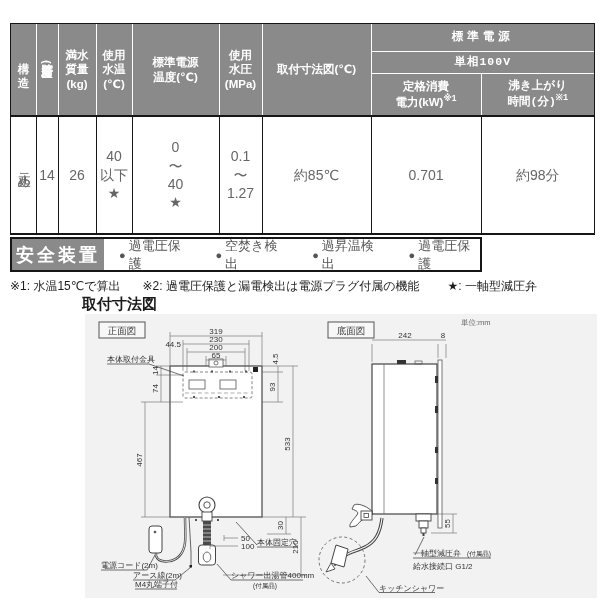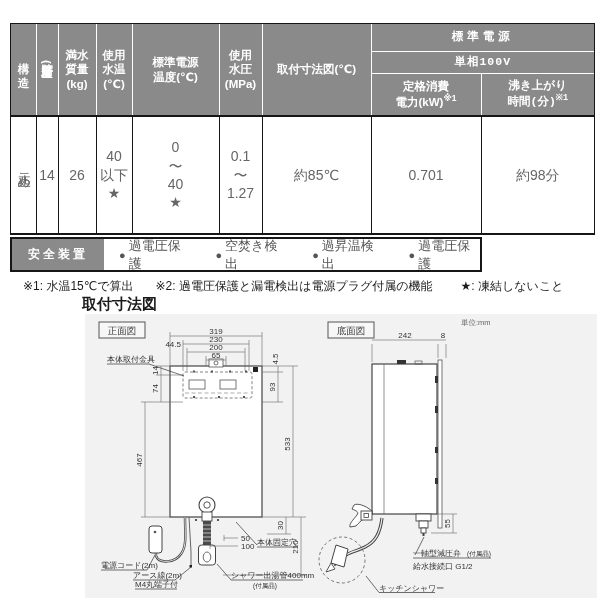--- a/index.html
+++ b/index.html
@@ -20,28 +20,28 @@
   .pre{white-space:pre-line;}
   .vtext{writing-mode:vertical-rl;text-orientation:mixed;display:inline-block;letter-spacing:2px;}
   .vspread{letter-spacing:14px;}
   .grp{font-size:13px;letter-spacing:4px;}
   .sub{font-size:12px;letter-spacing:1px;}
   sup.note{font-size:8.5px;vertical-align:super;}
   .big{font-size:15px;}
   
   .safety{position:absolute;left:10px;top:237px;width:472px;height:35px;border:2px solid #161616;
       display:flex;align-items:stretch;background:#fff;box-sizing:border-box;}
-  .safety .lbl{background:#8a8a8a;color:#fff;font-weight:bold;font-size:12px;letter-spacing:3px;
+  .safety .lbl{background:#8a8a8a;color:#fff;font-weight:bold;font-size:18px;letter-spacing:3px;
       width:92px;display:flex;align-items:center;justify-content:center;flex:0 0 auto;}
   .safety .items{display:flex;align-items:center;gap:25px;padding-left:15px;color:#555;font-size:13px;}
   .safety .items .it{display:flex;align-items:center;gap:3px;}
   .safety .items .bu{font-size:11px;color:#555;}
   
   .notes{position:absolute;left:10px;top:278px;font-size:12px;color:#1b1b1b;white-space:nowrap;}
-  .notes .n1{margin-right:22px;margin-left:13px;} .notes .n2{margin-right:28px;}
+  .notes .n1{margin-right:22px;} .notes .n2{margin-right:28px;}
   
   .diagtitle{position:absolute;left:82px;top:295px;font-size:15px;font-weight:bold;color:#1b1b1b;}
   .panel{position:absolute;left:85px;top:314px;width:512px;height:284px;background:#f2f2f2;}
   svg text{fill:#333;font-family:"Liberation Sans","DejaVu Sans",sans-serif;}
   .dim{font-size:8px;} .lab{font-size:8px;} .sm{font-size:6.5px;} .unit{font-size:7.5px;fill:#666;}
   .vlab{font-size:9.5px;}
 </style>
 </head>
 <body>
 
@@ -125,21 +125,21 @@
           <span>過昇温検出</span>
         </span>
       <span class="it">
           <span class="bu">●</span>
           <span>過電圧保護</span>
         </span>
     </div>
   </div>
 
   <div class="notes">
-    <span class="n1">※1: 水温15℃で算出</span><span class="n2">※2: 過電圧保護と漏電検出は電源プラグ付属の機能</span><span>★: 凍結しないこと</span>
+    <span class="n1">※1: 水温15℃で算出</span><span class="n2">※2: 過電圧保護と漏電検出は電源プラグ付属の機能</span><span>★: 一軸型減圧弁</span>
   </div>
 
   <div class="diagtitle">取付寸法図</div>
 
   <div class="panel">
     <svg width="512" height="284" viewBox="0 0 512 284">
 
       <g>
         <rect x="14" y="8" width="46" height="16" fill="#f7f7f7" stroke="#555" stroke-width="1"></rect>
         <text class="vlab" x="37" y="20" text-anchor="middle">正面図</text>

